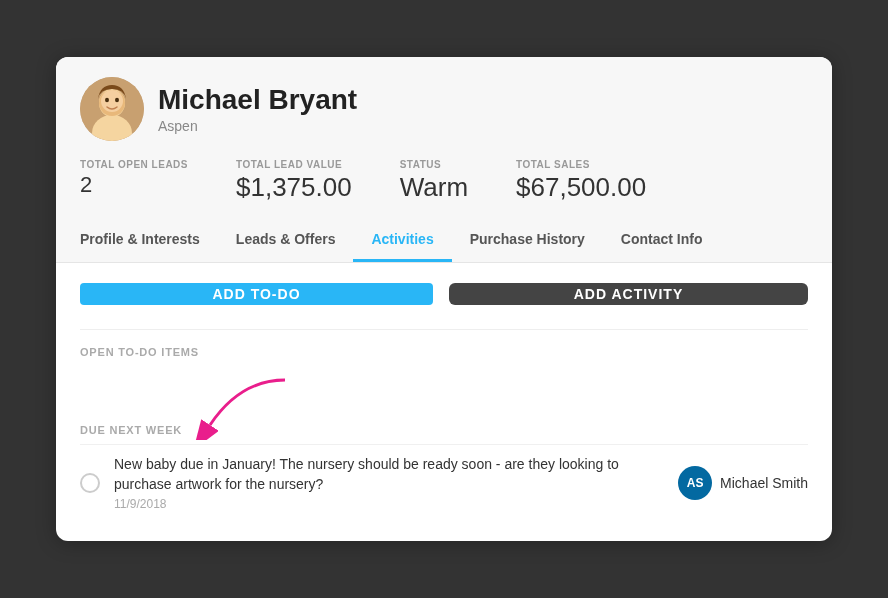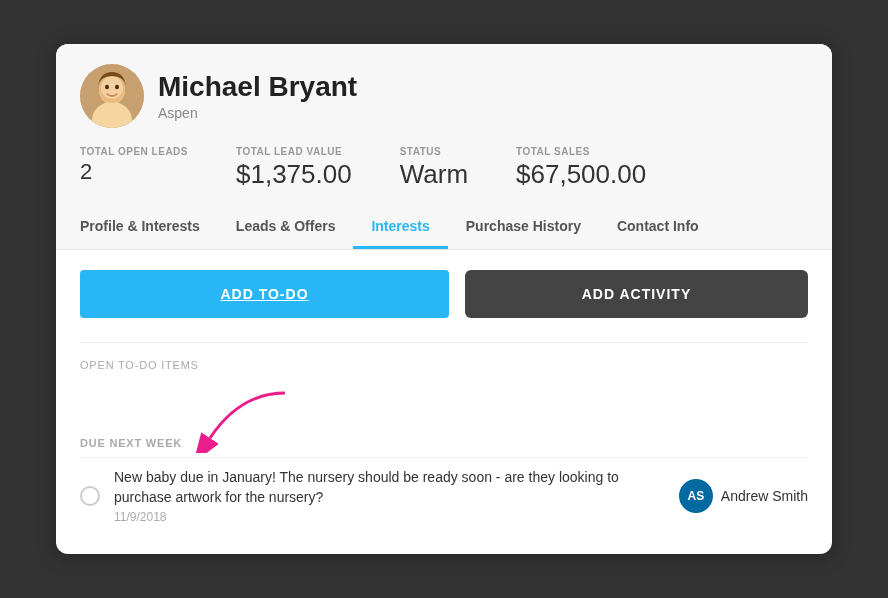--- a/index.html
+++ b/index.html
@@ -105,48 +105,46 @@
       display: flex;
       gap: 16px;
       margin-bottom: 24px;
     }
     .btn-todo {
       flex: 1;
       background: #29b6f6;
       color: #fff;
       border: none;
       border-radius: 4px;
-      padding: 16px;
       font-size: 14px;
       font-weight: 700;
       letter-spacing: 1px;
       cursor: pointer;
       text-transform: uppercase;
-      text-decoration: underline;
     }
     .btn-activity {
       flex: 1;
       background: #444;
       color: #fff;
       border: none;
       border-radius: 6px;
       padding: 3px;
       font-size: 14px;
       font-weight: 700;
       letter-spacing: 1px;
       cursor: pointer;
       text-transform: uppercase;
     }
     .section-divider {
       border-top: 1px solid #eee;
       margin-bottom: 16px;
     }
     .section-label {
       font-size: 11px;
-      font-weight: 400;
+      font-weight: 700;
       color: #aaa;
       text-transform: uppercase;
       letter-spacing: 0.8px;
       margin-bottom: 22px;
     }
     .due-label {
       font-size: 11px;
       font-weight: 700;
       color: #aaa;
       text-transform: uppercase;
@@ -264,21 +262,21 @@
       </div>
       <div class="stat-item">
         <div class="stat-label">TOTAL SALES</div>
         <div class="stat-value large">$67,500.00</div>
       </div>
     </div>
 
     <div class="tabs">
       <div class="tab">Profile &amp; Interests</div>
       <div class="tab">Leads &amp; Offers</div>
-      <div class="tab active">Interests</div>
+      <div class="tab active">Activities</div>
       <div class="tab">Purchase History</div>
       <div class="tab">Contact Info</div>
     </div>
   </div>
 
   <div class="content">
     <div class="buttons-row">
       <button class="btn-todo">ADD TO-DO</button>
       <button class="btn-activity">ADD ACTIVITY</button>
     </div>
@@ -300,17 +298,17 @@
     </div>
 
     <div class="todo-item">
       <div class="todo-checkbox"></div>
       <div class="todo-text-block">
         <div class="todo-text">New baby due in January! The nursery should be ready soon - are they looking to purchase artwork for the nursery?</div>
         <div class="todo-date">11/9/2018</div>
       </div>
       <div class="todo-assignee">
         <div class="assignee-avatar">AS</div>
-        <div class="assignee-name">Andrew Smith</div>
+        <div class="assignee-name">Michael Smith</div>
       </div>
     </div>
   </div>
 </div>
 
 </body></html>

